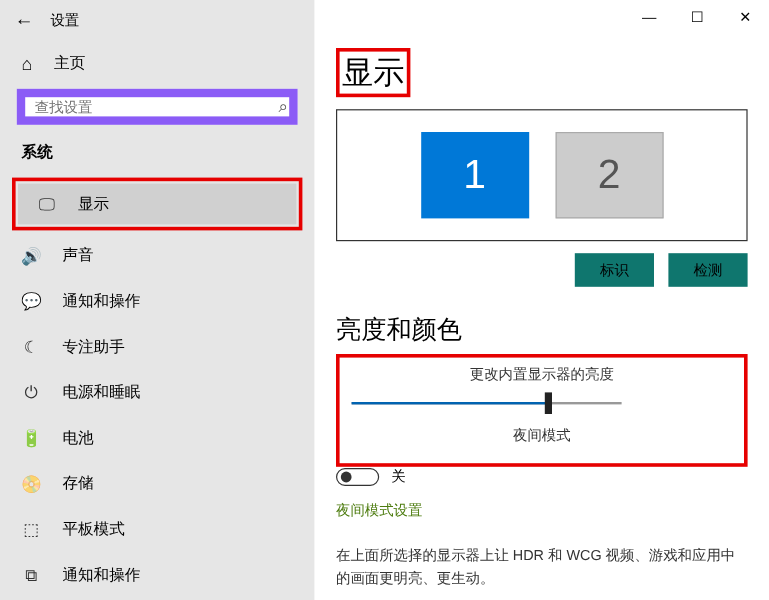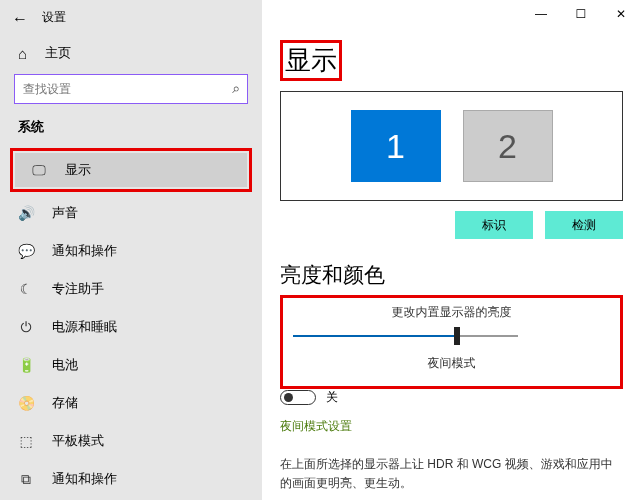--- a/index.html
+++ b/index.html
@@ -5,37 +5,37 @@
 * { margin: 0; padding: 0; box-sizing: border-box; font-family: "Microsoft YaHei", "Segoe UI", sans-serif; }
 body { width: 641px; height: 500px; overflow: hidden; display: flex; background: #fff; }
 .sidebar { width: 262px; background: #e6e6e6; display: flex; flex-direction: column; }
 .titlebar { display: flex; align-items: center; padding: 4px 12px; gap: 14px; height: 34px; }
 .titlebar .back { font-size: 16px; }
 .titlebar .title { font-size: 12px; }
 .home-row { display: flex; align-items: center; gap: 18px; padding: 10px 18px 12px 18px; }
 .home-row .icon { font-size: 15px; }
 .home-row .label { font-size: 13px; }
 .search-wrap { margin: 0 14px 14px 14px; position: relative; }
-.search-input { width: 100%; height: 30px; border: 1px solid #8b5cf6; background: #fff; padding: 0 30px 0 8px; font-size: 12px; }
+.search-input { width: 100%; height: 30px; border: 7px solid #8b5cf6; background: #fff; padding: 0 30px 0 8px; font-size: 12px; }
 .search-icon { position: absolute; right: 8px; top: 6px; font-size: 14px; color: #555; }
 .category { font-weight: 700; font-size: 13px; padding: 0 18px 10px 18px; }
 .nav-list { display: flex; flex-direction: column; }
 .nav-item { display: flex; align-items: center; gap: 18px; padding: 10px 18px; cursor: pointer; font-size: 13px; }
 .nav-item .icon { width: 16px; text-align: center; font-size: 14px; color: #333; }
 .nav-item.active { background: #d0d0d0; }
 .main { flex: 1; padding: 0 18px 10px 18px; overflow: hidden; position: relative; }
 .win-controls { position: absolute; top: 0; right: 0; display: flex; }
 .win-btn { width: 40px; height: 28px; display: flex; align-items: center; justify-content: center; font-size: 12px; cursor: pointer; }
 .page-title { font-size: 26px; font-weight: 400; margin-top: 40px; margin-bottom: 6px; display: inline-block; }
 .arrange { border: 1px solid #333; height: 110px; margin: 4px 0 10px 0; display: flex; align-items: center; justify-content: center; gap: 22px; background: #fff; }
 .monitor { width: 90px; height: 72px; display: flex; align-items: center; justify-content: center; font-size: 34px; font-weight: 300; }
 .mon1 { background: #0078d7; color: #fff; }
 .mon2 { background: #ccc; color: #555; border: 1px solid #aaa; }
 .btn-row { display: flex; justify-content: flex-end; gap: 12px; margin-bottom: 22px; }
-.gray-btn { background: #5eead4; border: none; width: 78px; height: 28px; font-size: 12px; cursor: pointer; }
+.gray-btn { background: #0f766e; border: none; width: 66px; height: 28px; font-size: 12px; cursor: pointer; }
 .section-head { font-size: 21px; margin-bottom: 6px; }
 .setting-label { font-size: 12px; color: #333; margin-bottom: 8px; margin-top: 10px; text-align: center; }
 .slider-track { position: relative; height: 2px; background: #999; width: 225px; margin: 14px 0 18px 0; }
 .slider-fill { position: absolute; left: 0; top: 0; height: 2px; background: #0063b1; width: 73%; }
 .slider-thumb { position: absolute; left: 73%; top: -8px; width: 6px; height: 18px; background: #222; transform: translateX(-3px); }
 .toggle-row { display: flex; align-items: center; gap: 10px; margin-bottom: 10px; }
 .toggle { width: 36px; height: 15px; border: 1px solid #333; border-radius: 8px; position: relative; background: #fff; }
 .toggle .knob { position: absolute; width: 9px; height: 9px; background: #333; border-radius: 50%; top: 2px; left: 3px; }
 .link { color: #4d7c0f; font-size: 12px; cursor: pointer; display: inline-block; margin-bottom: 20px; }
 .hd-head { font-size: 17px; margin-bottom: 10px; }

